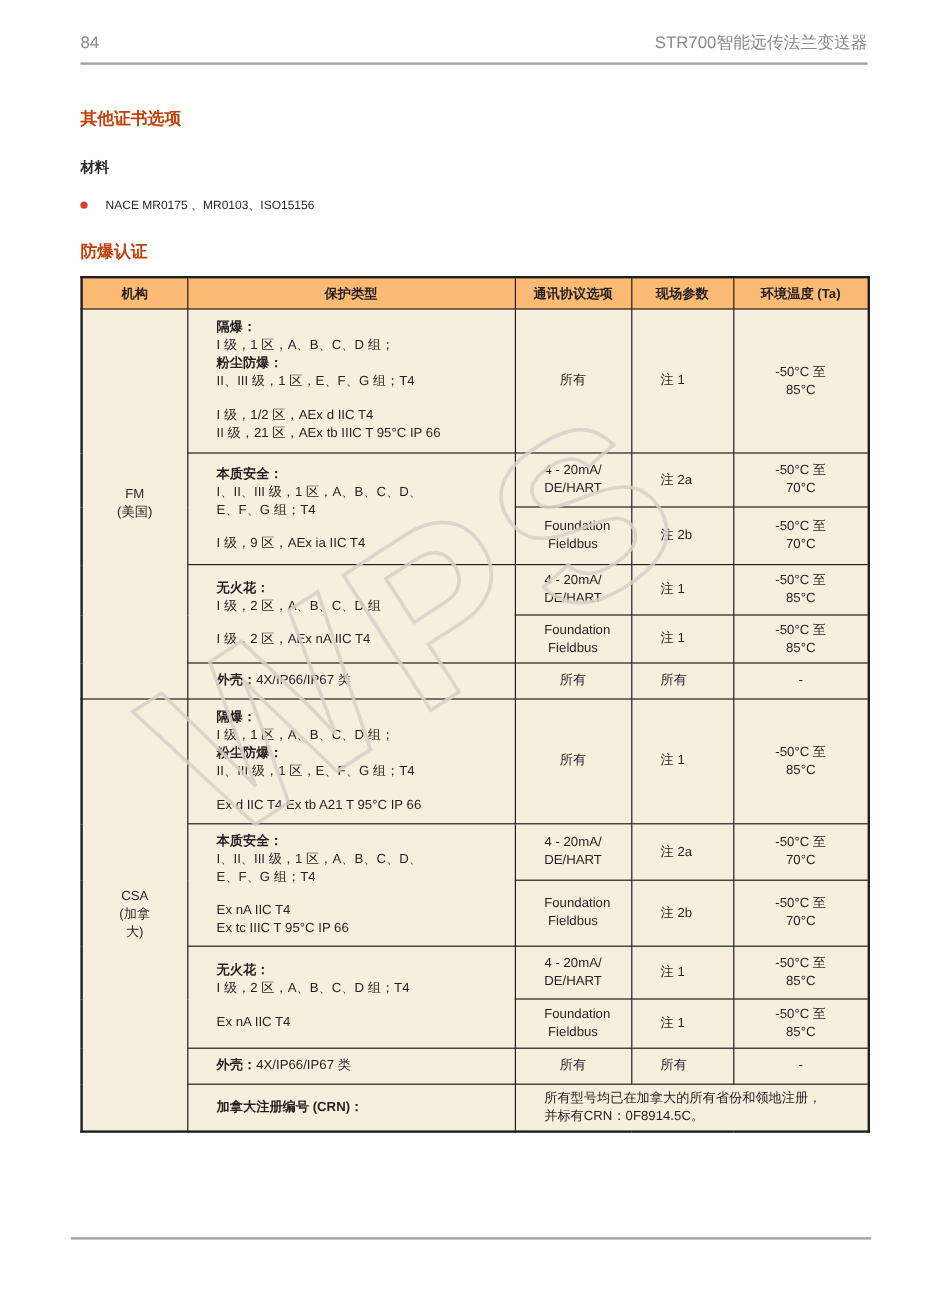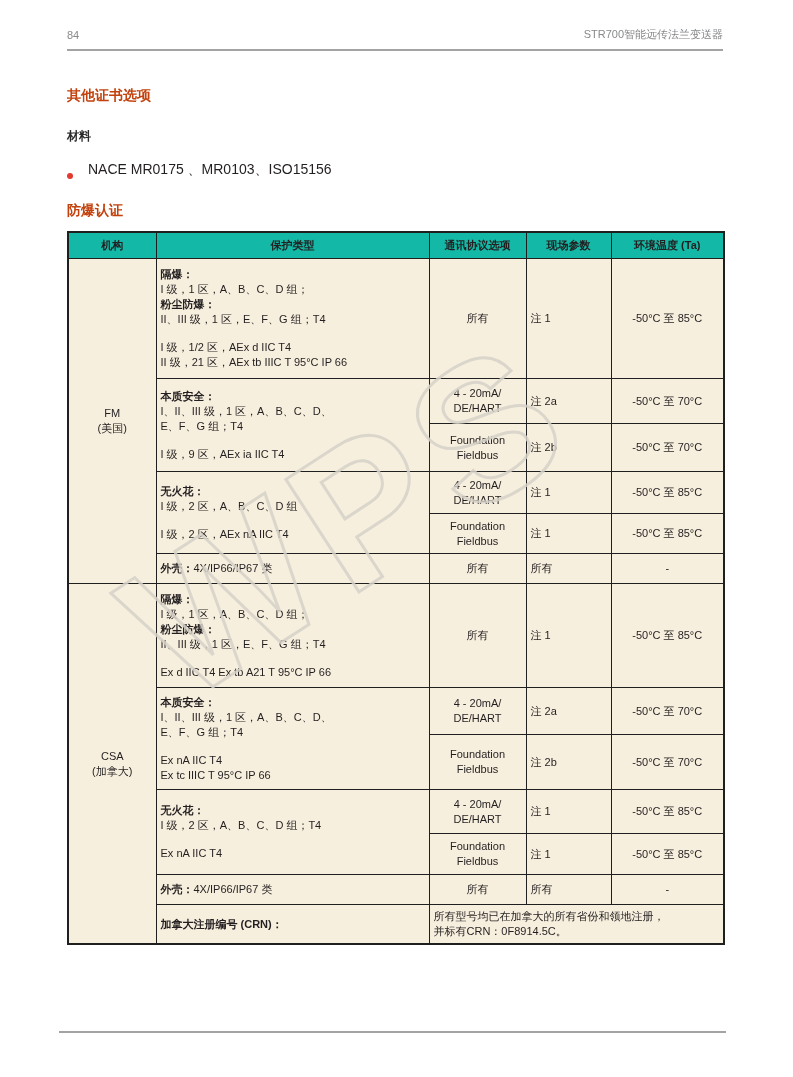--- a/index.html
+++ b/index.html
@@ -8,56 +8,56 @@
     background: #ffffff;
     font-family: "Liberation Sans", "DejaVu Sans", sans-serif;
     color: #231f20;
     position: relative;
     overflow: hidden;
   }
   .page { position: relative; width: 793px; height: 1077px; }
   .content { margin-left: 67px; width: 656px; }
 
   .page-header {
-    display: flex; justify-content: space-between; align-items: center;
-    padding-top: 27px; font-size: 11px; color: #87898b;
+    display: flex; justify-content: space-between; align-items: flex-start;
+    padding-top: 27px; font-size: 14px; color: #87898b;
   }
   .header-rule { margin-top: 7px; height: 2px; background: #a3a3a3; }
 
   .red-heading { margin-top: 36px; font-size: 14px; font-weight: 700; color: #c2410c; }
   .sub-heading { margin-top: 23px; font-size: 12px; font-weight: 700; color: #2b2b2b; }
-  .bullet-row { margin-top: 16px; display: flex; align-items: flex-end; font-size: 14px; }
+  .bullet-row { margin-top: 16px; display: flex; align-items: center; font-size: 10px; }
   .bullet-dot {
     width: 6px; height: 6px; border-radius: 50%;
     background: #e23a2e; margin-right: 15px; flex: 0 0 auto;
   }
   .red-heading.second { margin-top: 23px; }
 
   table.cert {
     margin-top: 11px;
     border-collapse: collapse;
     table-layout: fixed;
     width: 656px;
     border: 2px solid #1f1f1f;
     font-size: 11px;
     color: #231f20;
   }
   table.cert th, table.cert td { border: 1px solid #1f1f1f; }
   table.cert th {
-    background: #14b8a6;
+    background: #fdba74;
     font-weight: 700;
     font-size: 11px;
     padding: 5px 2px;
     text-align: center;
   }
   table.cert td {
     background: #f7efde;
     vertical-align: middle;
     line-height: 15px;
-    padding: 4px 4px;
+    padding: 4px 24px;
   }
   td.prot { padding: 5px 10px; }
   td.org { text-align: center; line-height: 17px; }
   td.c { text-align: center; }
   td.fld { text-align: left; padding-left: 8px; }
   .b { font-weight: 700; }
   .gap { height: 13px; }
 
   .watermark {
     position: absolute; left: 25px; top: 305px;

